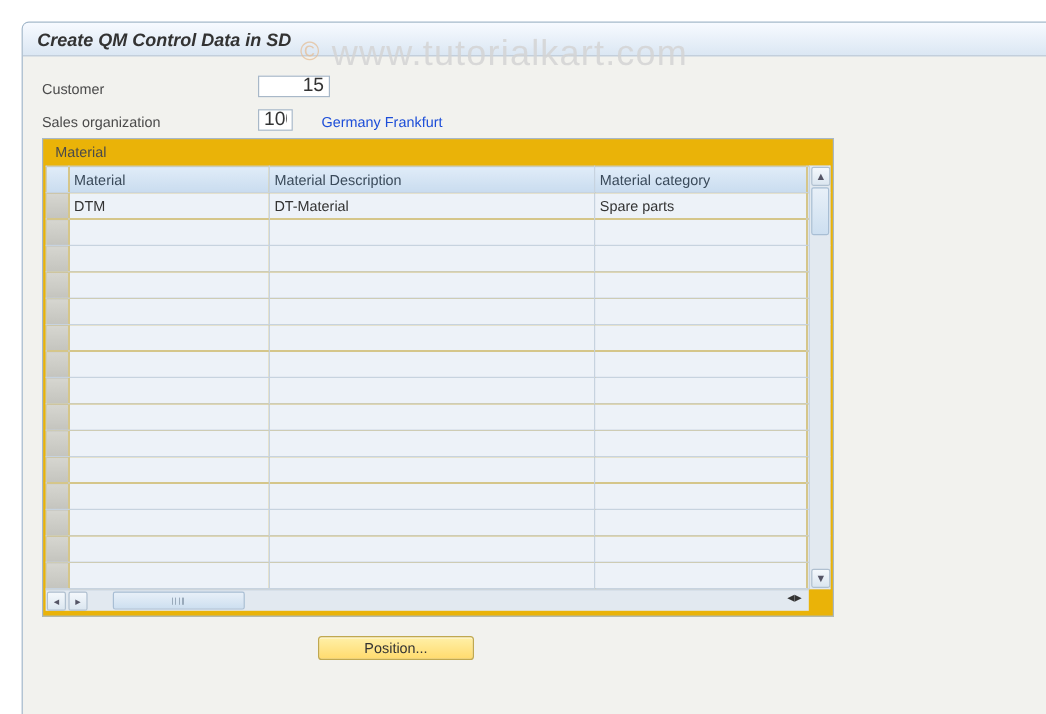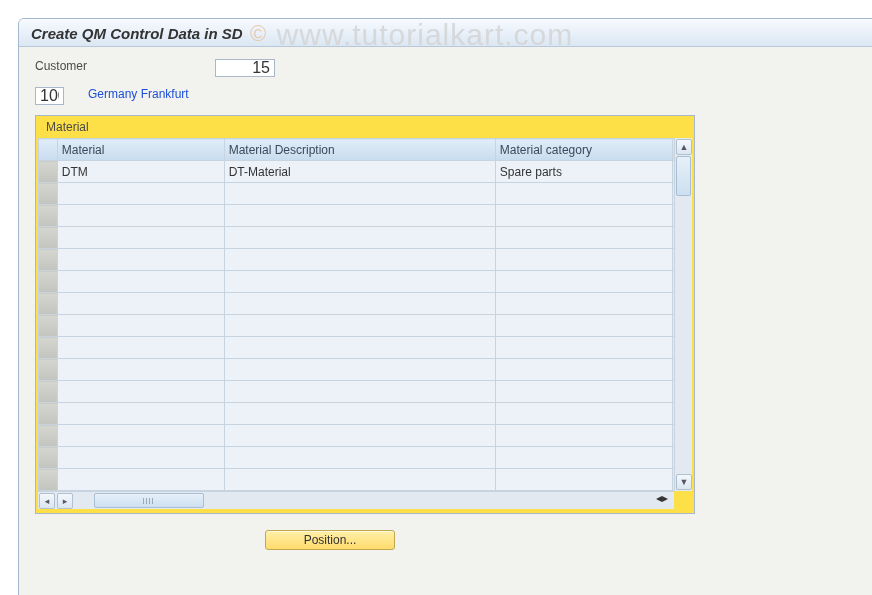--- a/index.html
+++ b/index.html
@@ -39,21 +39,21 @@
     color: #4a4a4a;
     display: flex;
     gap: 18px;
   }
   .toolbar-item { cursor: pointer; }
   .content {
     padding: 12px 16px 0 16px;
   }
   .form-row {
     display: flex;
-    align-items: flex-start;
+    align-items: flex-end;
     margin-bottom: 6px;
     height: 22px;
   }
   .form-label {
     width: 180px;
     color: #4a4a4a;
   }
   .form-input {
     height: 18px;
     border: 1px solid #a8b8c8;
@@ -88,21 +88,21 @@
   .btn-position {
     width: 130px;
     margin-left: 230px;
     margin-top: 16px;
   }
 
   
   .tc-group {
     width: 660px;
     border: 1px solid #a8b8c8;
-    background: #fde047;
+    background: #eab308;
     margin-top: 2px;
     padding: 2px 2px 4px 2px;
   }
   .tc-group-title {
     padding: 2px 8px 4px 8px;
     color: #4a4a4a;
   }
   .tc-wrapper {
     position: relative;
   }
@@ -216,21 +216,21 @@
     right: 0;
     bottom: 0;
     width: 36px;
     height: 18px;
     display: flex;
   }
 
   
   .watermark {
     position: absolute;
-    top: 18px;
+    top: 28px;
     left: 250px;
     right: 10px;
     font-size: 30px;
     color: rgba(211,211,211,0.85);
     letter-spacing: 1px;
     pointer-events: none;
     white-space: nowrap;
     font-family: Arial, sans-serif;
   }
   .watermark .copy {
@@ -247,20 +247,21 @@
 
 
   <div class="content">
 
     <div class="form-row">
       <span class="form-label">Customer</span>
       <input class="form-input w60" value="15" style="">
     </div>
 
     <div class="form-row">
+      <span class="form-label">Sales organization</span>
       <input class="form-input w48" value="1000" style="">
       <span class="form-text">Germany Frankfurt</span>
     </div>
 
     <div class="tc-group">
       <div class="tc-group-title">Material</div>
 
       <div class="tc-wrapper">
         <table class="tc-table">
           <colgroup>

